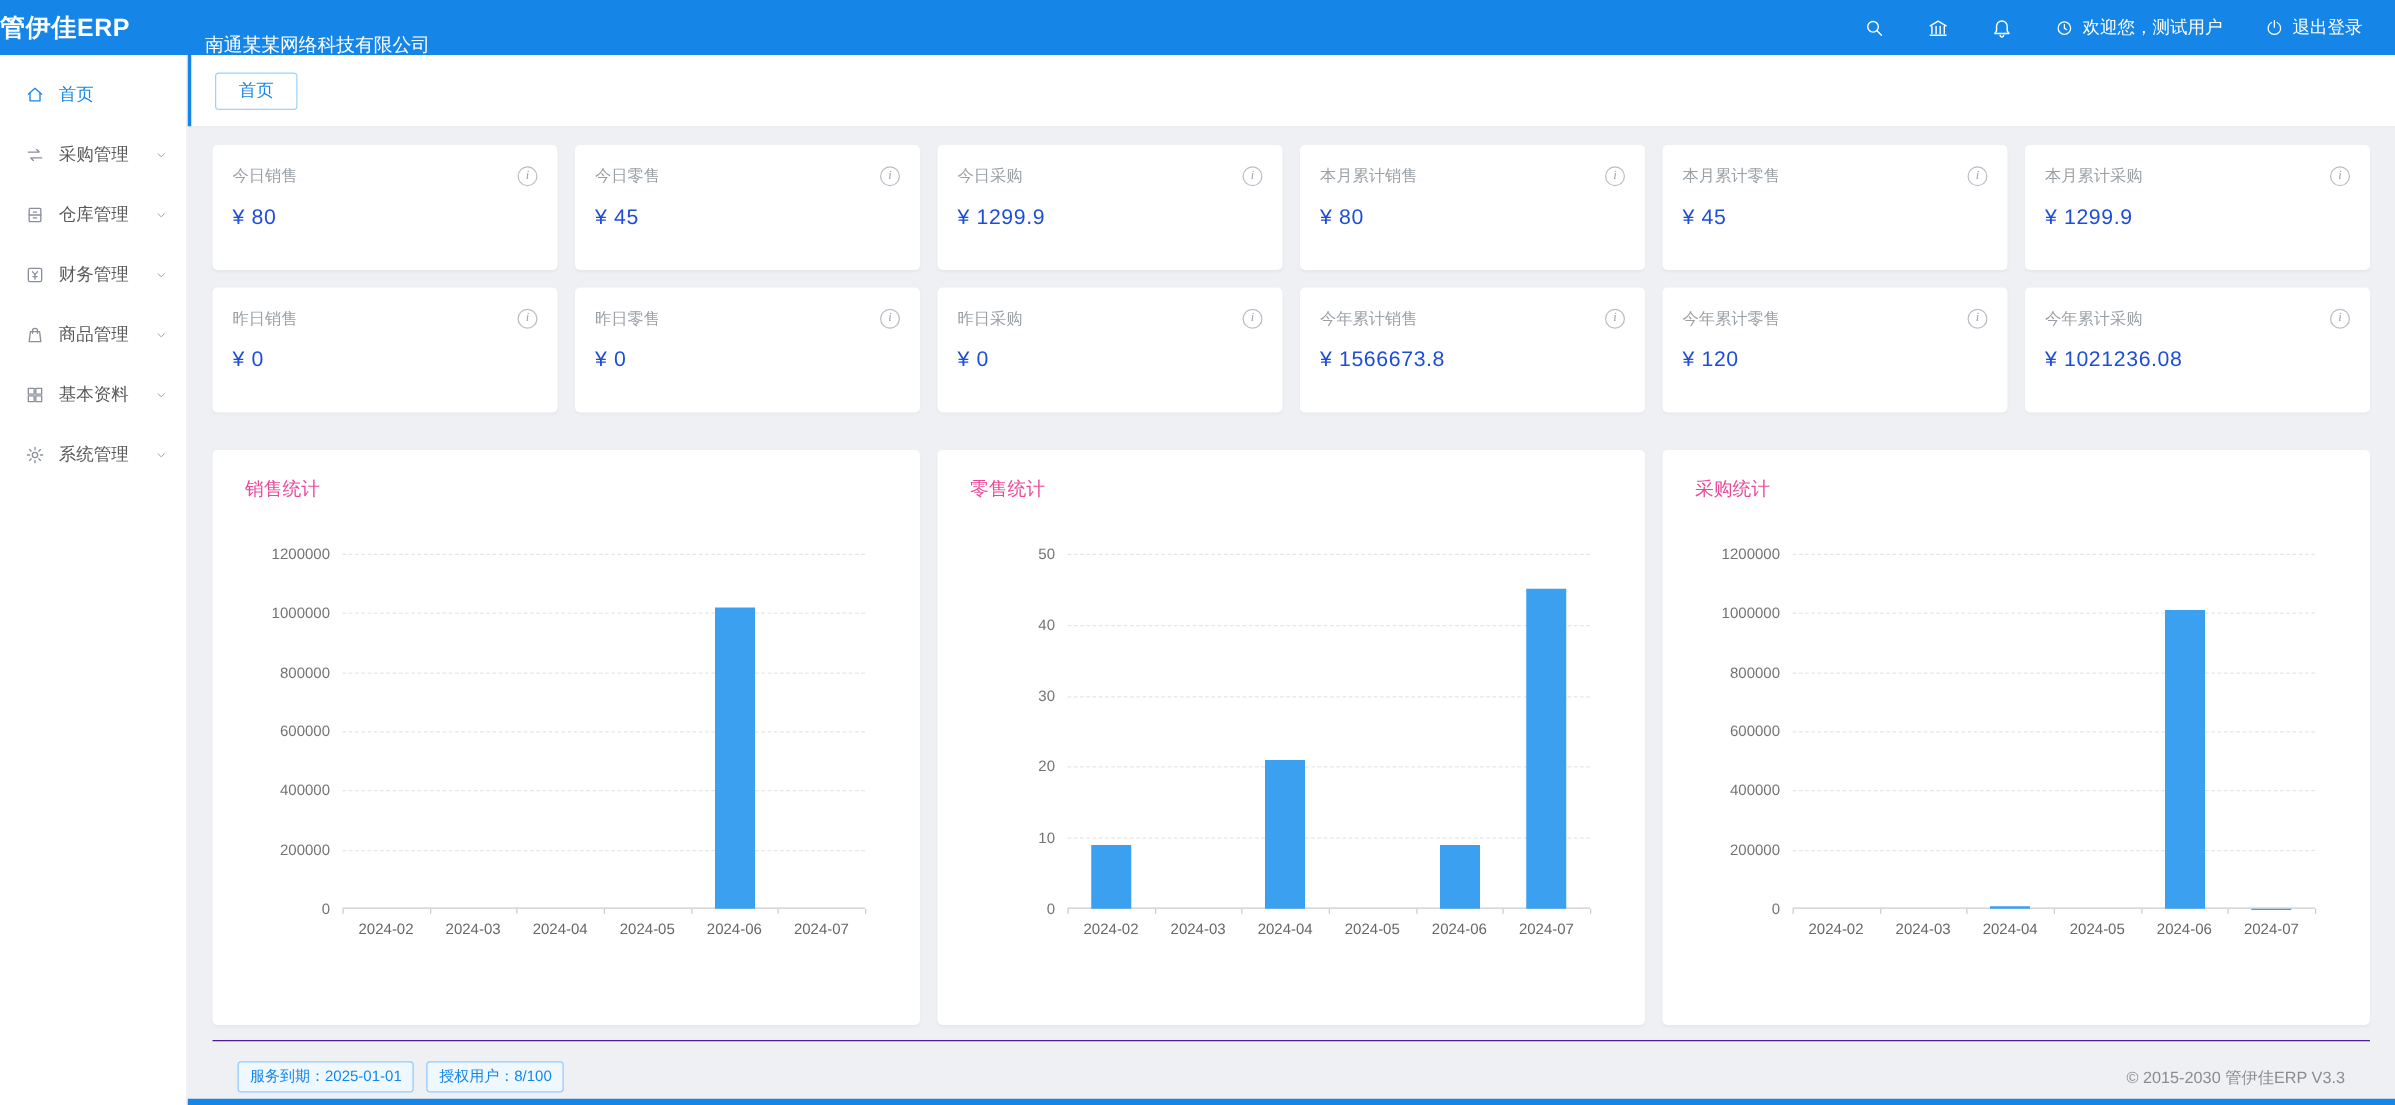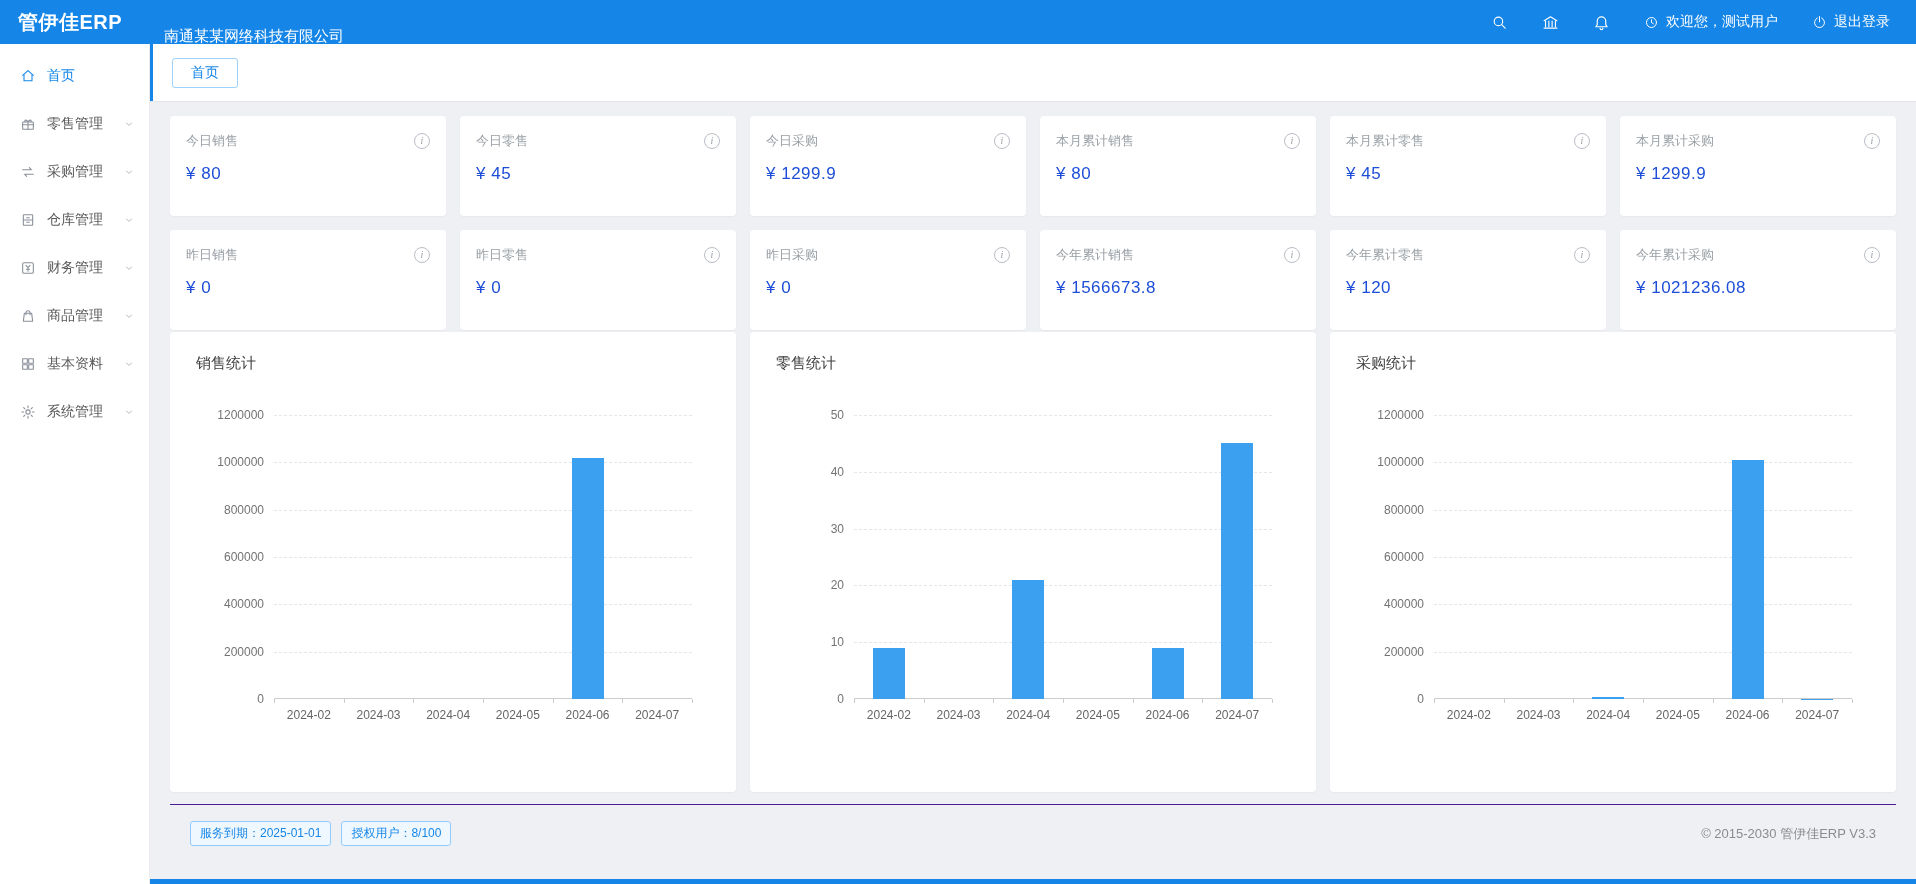--- a/index.html
+++ b/index.html
@@ -15,21 +15,21 @@
     background:#fff;color:#333;
   }
   [data-interactable="true"]{cursor:pointer;}
   svg{display:block;}
 
   
   .header{
     height:44px;background:var(--accent);display:flex;align-items:center;
     color:#fff;
   }
-  .logo{width:150px;padding-left:18px;font-size:20px;font-weight:bold;letter-spacing:.5px;}
+  .logo{width:150px;font-size:20px;font-weight:bold;letter-spacing:.5px;}
   .company{font-size:15px;margin-left:14px;flex:1;margin-top:28px;}
   .header-right{display:flex;align-items:center;gap:34px;padding-right:26px;}
   .hicon{display:inline-flex;align-items:center;justify-content:center;color:#fff;}
   .huser{display:inline-flex;align-items:center;gap:7px;font-size:14px;color:#fff;}
 
   
   .main{display:flex;height:840px;}
   .sidebar{
     width:150px;background:#fff;border-right:1px solid #ededed;height:100%;
     padding-top:8px;flex-shrink:0;
@@ -51,41 +51,41 @@
     display:flex;align-items:center;position:relative;flex-shrink:0;
   }
   .tab-accent{position:absolute;left:0;top:0;bottom:0;width:3px;background:var(--accent);}
   .tab{
     margin-left:22px;padding:5px 18px;font-size:14px;color:var(--accent);
     border:1px solid #9ed2fb;border-radius:3px;background:#fff;
   }
 
   
   .page{padding:14px 20px 0;flex:1;}
-  .cards-grid{display:grid;grid-template-columns:repeat(6,1fr);gap:14px;margin-bottom:2px;}
+  .cards-grid{display:grid;grid-template-columns:repeat(6,1fr);gap:14px;margin-bottom:30px;}
   .stat-card{
     background:#fff;border-radius:4px;height:100px;padding:16px 16px 0;
     box-shadow:0 1px 2px rgba(0,0,0,.04);
   }
   .stat-card .row1{display:flex;align-items:center;justify-content:space-between;}
   .stat-label{color:#9aa0a6;font-size:13px;}
   .info-icon{
     width:16px;height:16px;border:1px solid #b9bec6;border-radius:50%;
     color:#9aa0a6;font-size:10px;font-style:italic;font-family:"Liberation Serif",serif;
     display:inline-flex;align-items:center;justify-content:center;line-height:1;
   }
   .stat-value{font-size:17px;color:#1d4ed8;margin-top:14px;letter-spacing:.5px;}
 
   
   .charts-row{display:grid;grid-template-columns:repeat(3,1fr);gap:14px;}
   .chart-panel{
     background:#fff;border-radius:4px;height:460px;padding:22px 26px 0 26px;
     box-shadow:0 1px 2px rgba(0,0,0,.04);
   }
-  .chart-title{font-size:15px;color:#404040;font-weight:500;}
+  .chart-title{font-size:15px;color:#ec4899;font-weight:500;}
   .plot{position:relative;height:284px;margin:42px 18px 0 78px;}
   .plot .axis{position:absolute;left:0;right:0;bottom:0;border-bottom:1px solid #ccc;}
   .gridline{position:absolute;left:0;right:0;border-top:1px dashed #e4e7ea;}
   .ytick-label{
     position:absolute;right:calc(100% + 10px);width:70px;text-align:right;
     transform:translateY(-50%);font-size:12px;color:#737373;
   }
   .xtick{position:absolute;top:100%;height:4px;border-left:1px solid #ccc;}
   .xcat-label{
     position:absolute;top:calc(100% + 9px);transform:translateX(-50%);
@@ -157,34 +157,20 @@
 <div class="main" data-interactable="false">
   <div class="sidebar" id="sidebar" data-interactable="false">
       <div class="side-item active" data-interactable="true">
         <span class="s-icon" data-interactable="false">
           <svg viewBox="0 0 24 24" width="16" height="16" fill="none" stroke="currentColor" stroke-width="1.6" stroke-linecap="round" stroke-linejoin="round">
             <path d="M4 11 12 4l8 7"></path>
             <path d="M6 10v9h12v-9"></path>
           </svg>
         </span>
         <span class="s-label" data-interactable="false">首页</span>
-      </div>
-      <div class="side-item" data-interactable="true">
-        <span class="s-icon" data-interactable="false">
-          <svg viewBox="0 0 24 24" width="16" height="16" fill="none" stroke="currentColor" stroke-width="1.6" stroke-linecap="round" stroke-linejoin="round">
-            <rect x="4" y="9" width="16" height="11" rx="1"></rect>
-            <path d="M4 13h16M12 9v11M12 9C10 5 6 5.5 7.5 9M12 9c2-4 6-3.5 4.5 0"></path>
-          </svg>
-        </span>
-        <span class="s-label" data-interactable="false">零售管理</span>
-        <span class="chev" data-interactable="false">
-          <svg viewBox="0 0 24 24" width="12" height="12" fill="none" stroke="currentColor" stroke-width="1.6" stroke-linecap="round" stroke-linejoin="round">
-            <path d="M7 10l5 5 5-5"></path>
-          </svg>
-        </span>
       </div>
       <div class="side-item" data-interactable="true">
         <span class="s-icon" data-interactable="false">
           <svg viewBox="0 0 24 24" width="16" height="16" fill="none" stroke="currentColor" stroke-width="1.6" stroke-linecap="round" stroke-linejoin="round">
             <path d="M4 8.5h13l-3-3M20 15.5H7l3 3"></path>
           </svg>
         </span>
         <span class="s-label" data-interactable="false">采购管理</span>
         <span class="chev" data-interactable="false">
           <svg viewBox="0 0 24 24" width="12" height="12" fill="none" stroke="currentColor" stroke-width="1.6" stroke-linecap="round" stroke-linejoin="round">

